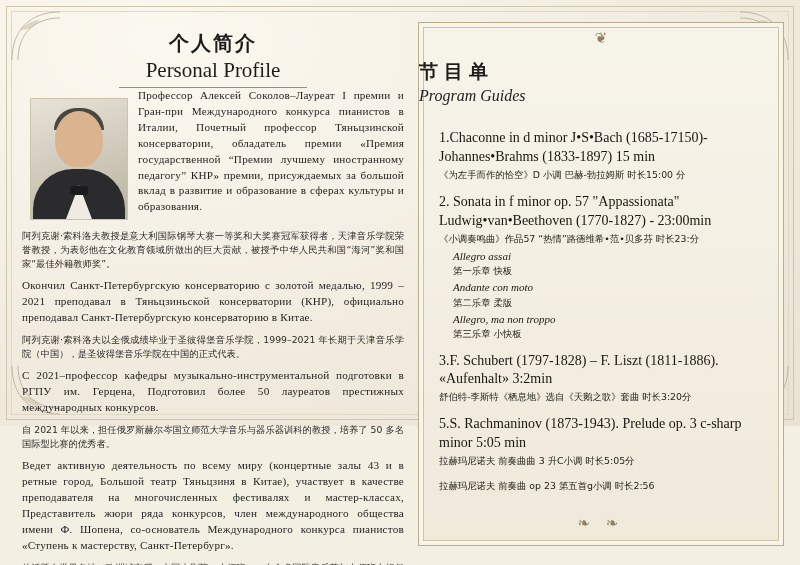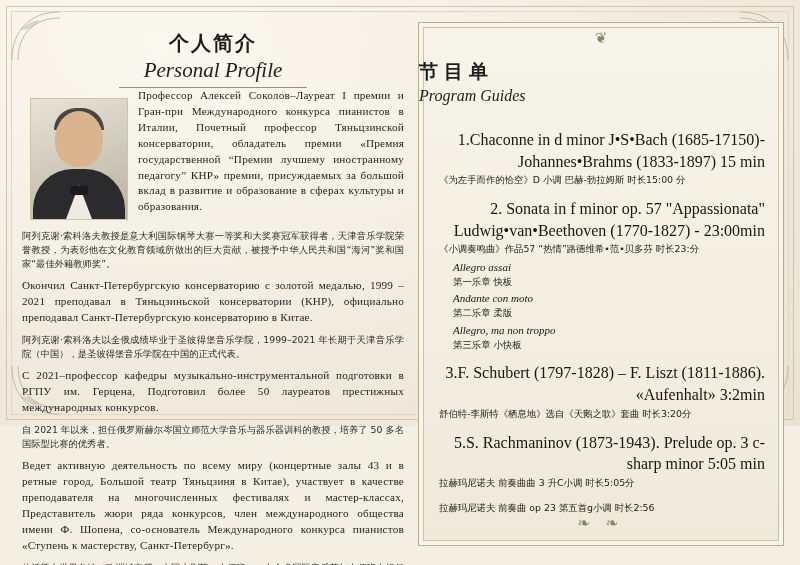--- a/index.html
+++ b/index.html
@@ -39,21 +39,21 @@
   }
   .left-title{
     text-align:center;margin:6px 0 0 0;
   }
   .cn-title{
     font-family:"DejaVu Sans", sans-serif;
     font-size:20px;font-weight:bold;color:#1d1d1b;letter-spacing:2px;
   }
   .en-title{
     font-family:"Liberation Serif", serif;
-    font-style:italic;font-size:21px;color:#1d1d1b;margin-top:1px;
+    font-size:21px;color:#1d1d1b;margin-top:1px;
   }
   .title-rule{
     width:188px;height:1px;background:#9a9075;margin:4px auto 0 auto;
   }
   .photo{
     float:left;width:96px;height:120px;margin:10px 10px 4px 8px;
     border:1px solid #cdc3a9;
     background:linear-gradient(#d8d2c4,#bfb8a6);
     position:relative;overflow:hidden;
   }
@@ -114,21 +114,21 @@
   .pg-en{
     font-family:"Liberation Serif", serif;font-style:italic;
     font-size:16px;color:#1d1d1b;margin-top:2px;
   }
   .prog-list{
     margin:24px 18px 0 20px;
   }
   .prog-item{ margin-bottom:11px; }
   .p-en{
     font-family:"Liberation Serif", serif;
-    font-size:16px;line-height:1.35;color:#17170f;text-align:right;
+    font-size:14px;line-height:1.35;color:#17170f;
   }
   .p-cn{
     font-family:"DejaVu Sans", sans-serif;
     font-size:9.4px;line-height:1.5;color:#24241c;margin-top:1px;
   }
   .p-sub{
     font-family:"Liberation Serif", serif;
     font-size:11px;font-style:italic;color:#17170f;margin-top:3px;
     padding-left:14px;line-height:1.3;
   }

